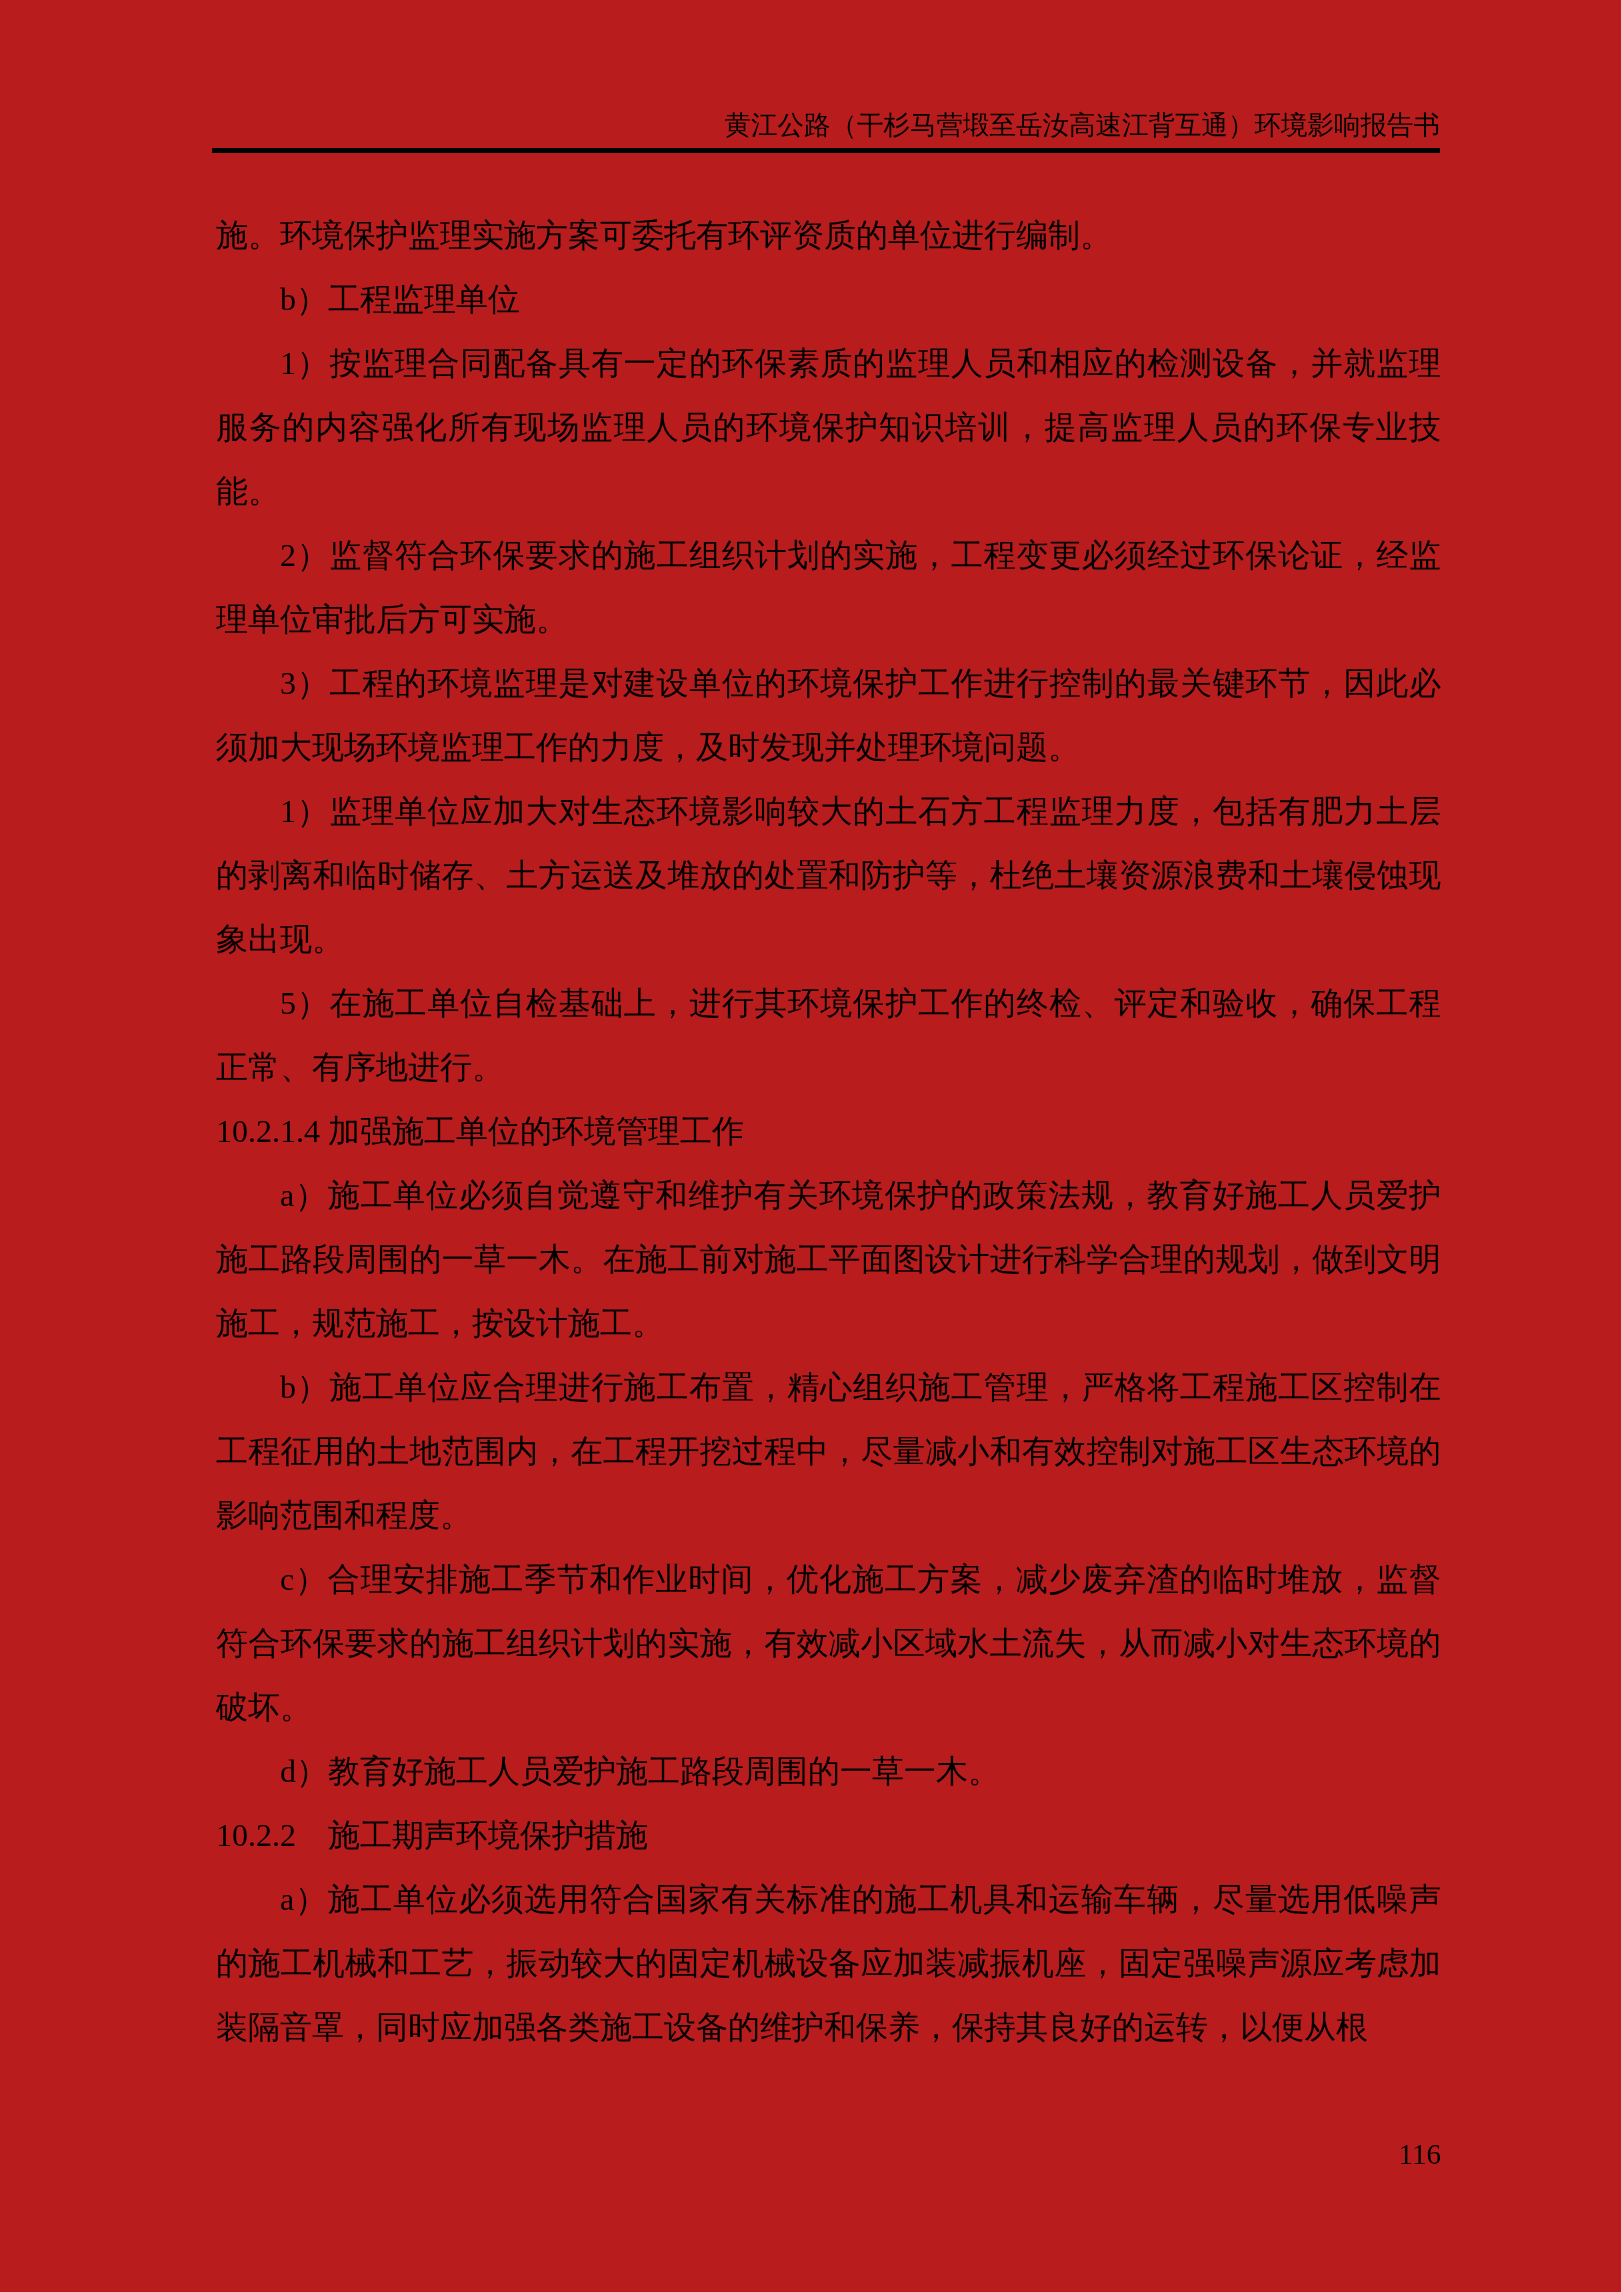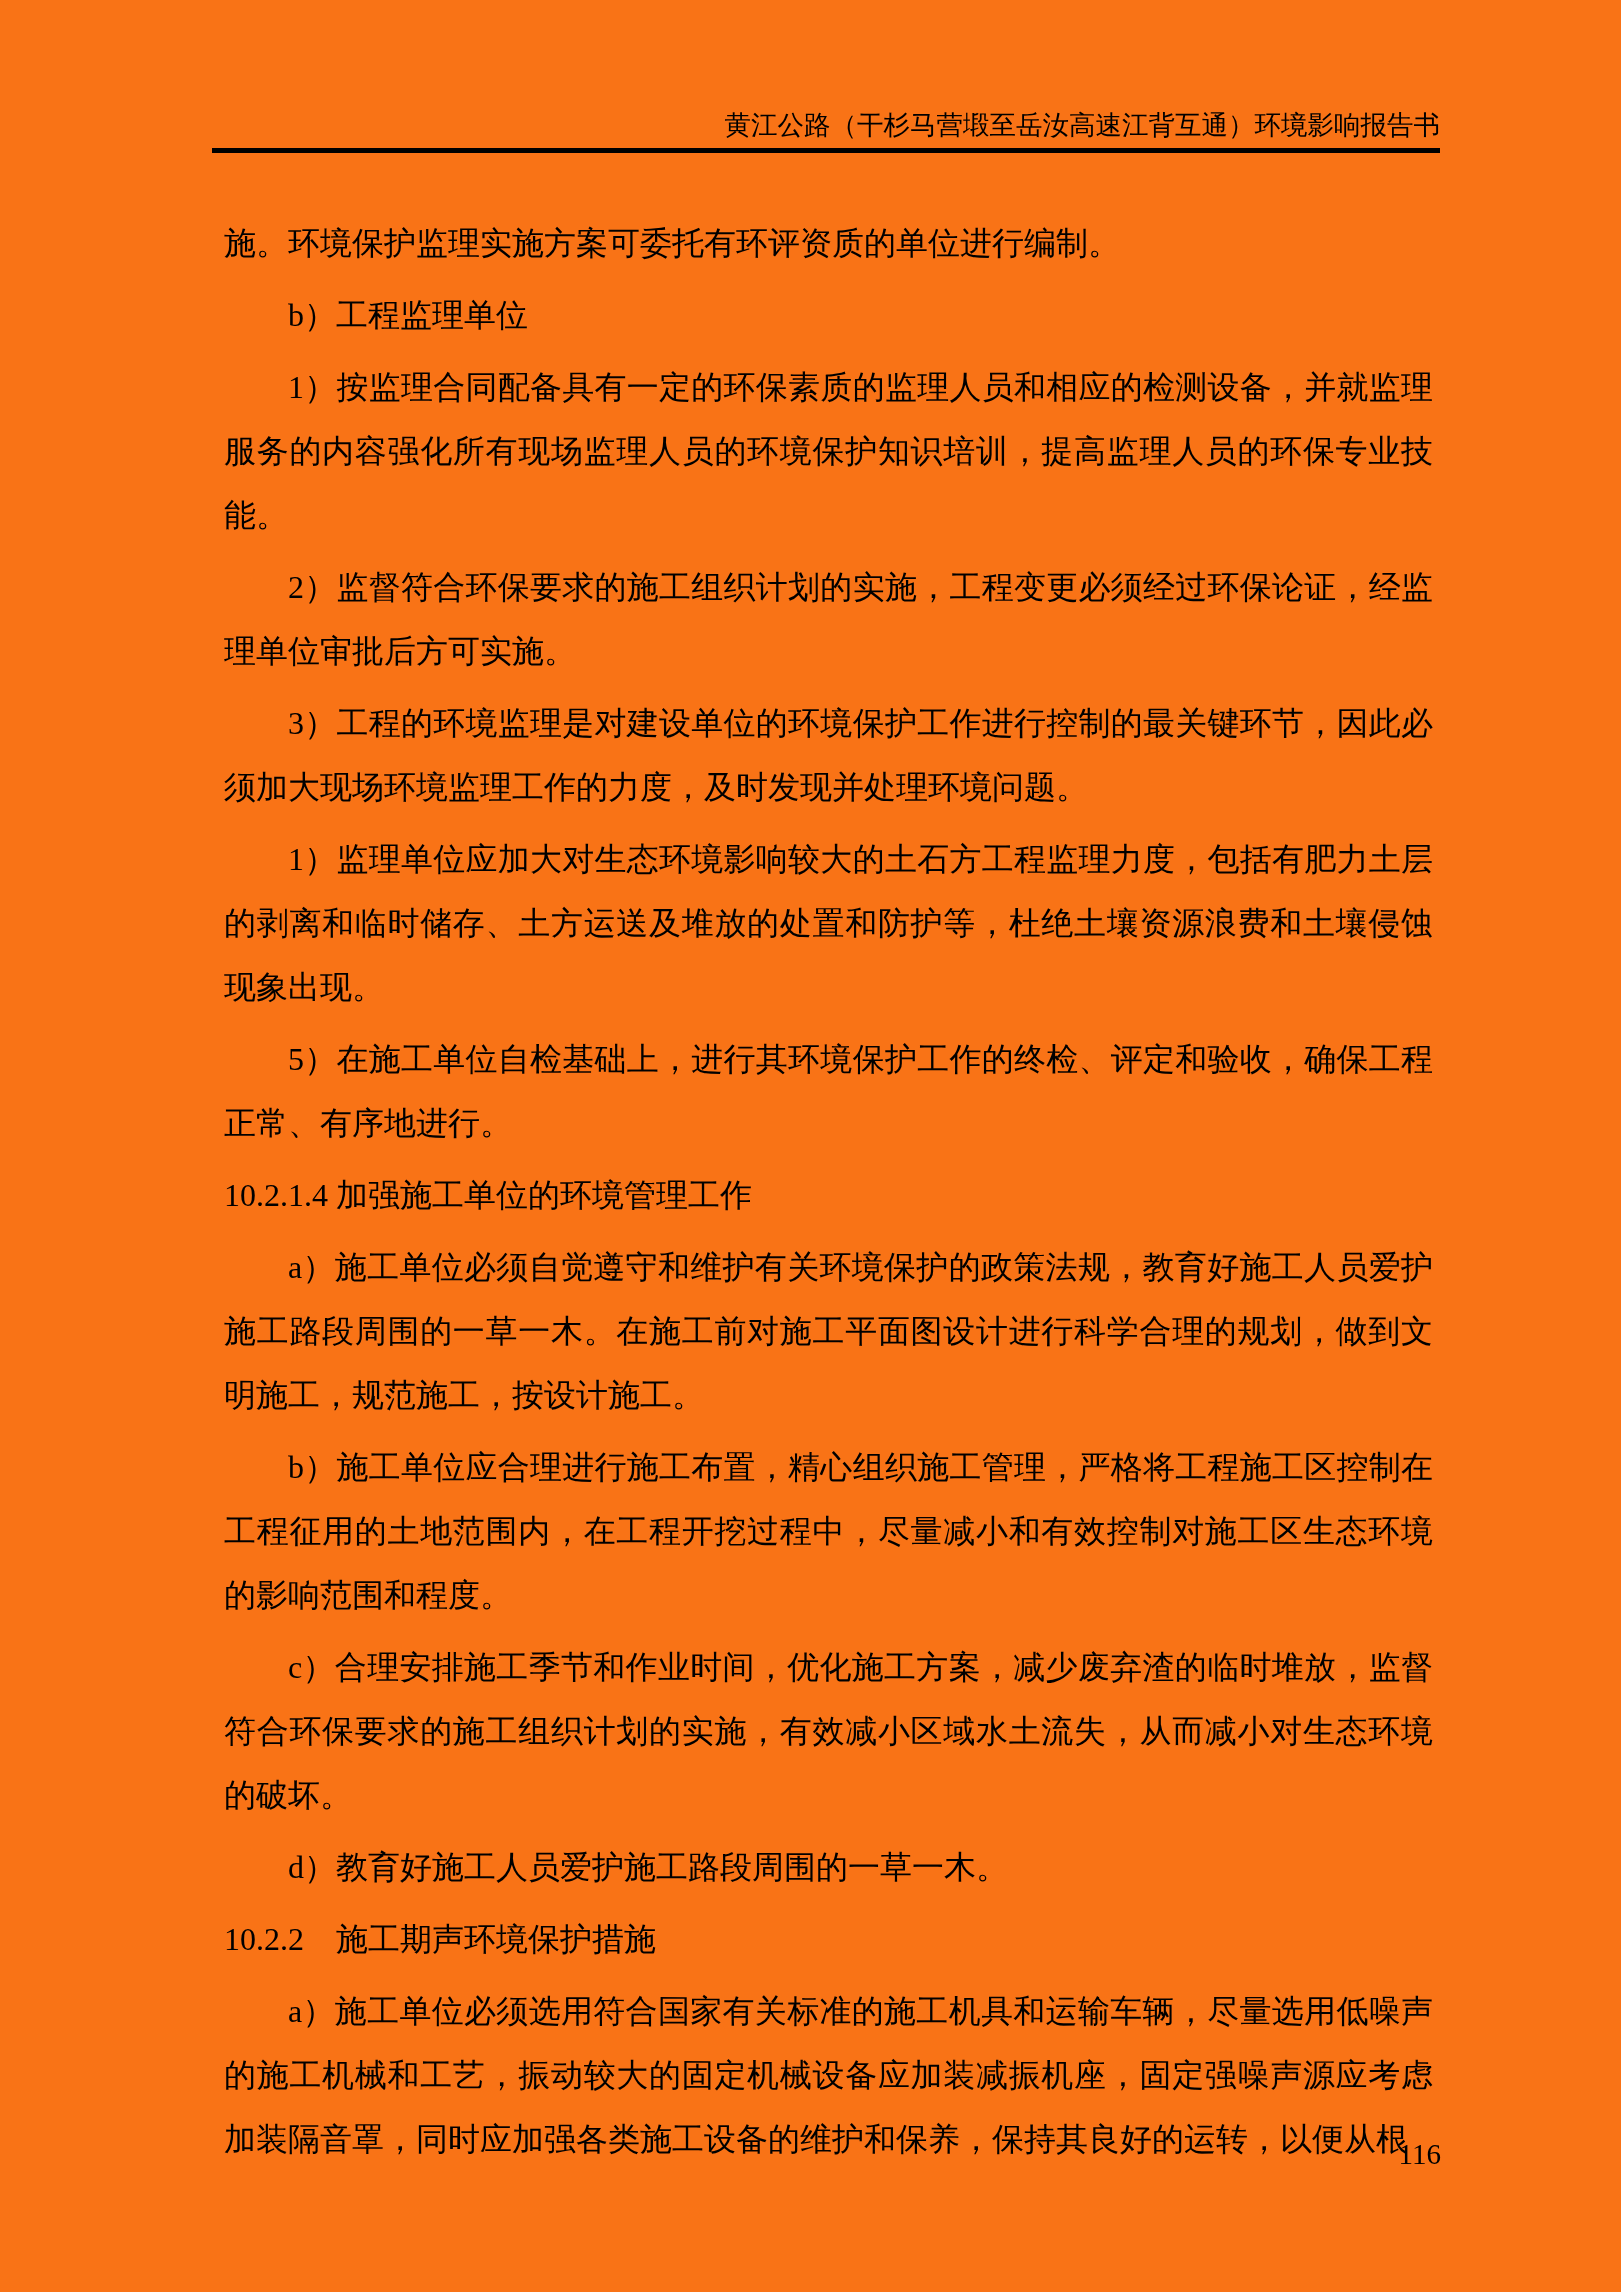--- a/index.html
+++ b/index.html
@@ -1,21 +1,21 @@
 <!DOCTYPE html>
 <html><head>
 <meta charset="utf-8">
 <style>
   * { margin: 0; padding: 0; box-sizing: border-box; }
   html, body { background: #888; }
   .page {
     position: relative;
     width: 1621px;
     height: 2293px;
-    background: #f97316;
+    background: #b91c1c;
     overflow: hidden;
     font-family: "Liberation Serif", "DejaVu Serif", serif;
     color: #000000;
   }
   .header {
     position: absolute;
     left: 212px;
     width: 1228px;
     top: 108px;
     text-align: right;
@@ -35,21 +35,21 @@
     position: absolute;
     left: 216px;
     width: 1225px;
     top: 203px;
     font-size: 32px;
     line-height: 64px;
     text-align: justify;
     text-justify: inter-character;
     letter-spacing: 0px;
   }
-  .body-text p { margin: 8px; }
+  .body-text p { margin: 0; }
   .body-text p.para { text-indent: 2em; }
   .body-text p.continuation { text-indent: 0; }
   .body-text p.heading { text-indent: 0; }
   .footer {
     position: absolute;
     left: 216px;
     width: 1225px;
     top: 2135px;
     text-align: right;
     font-size: 29px;

